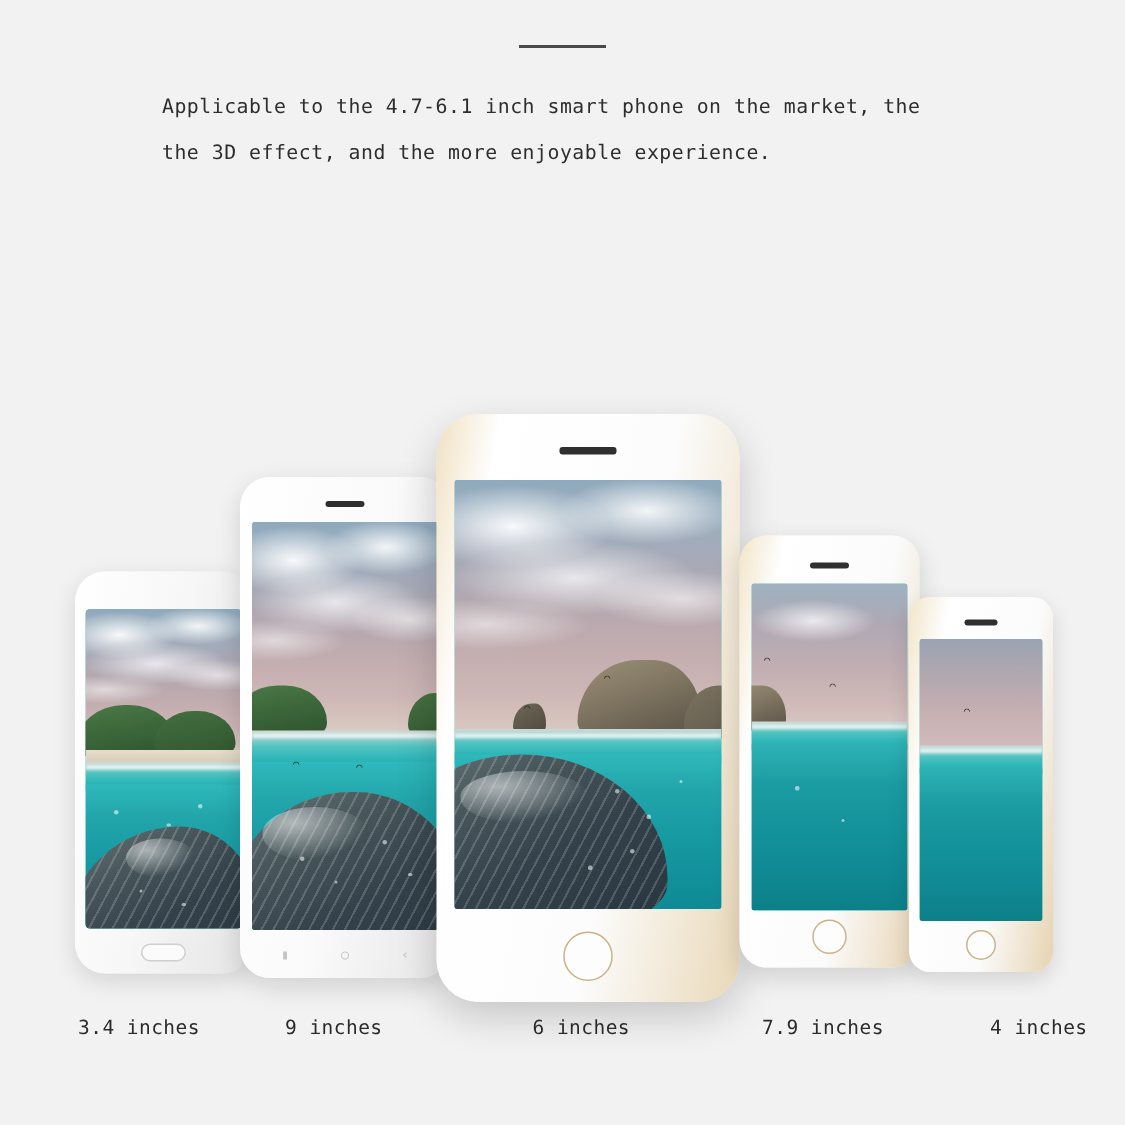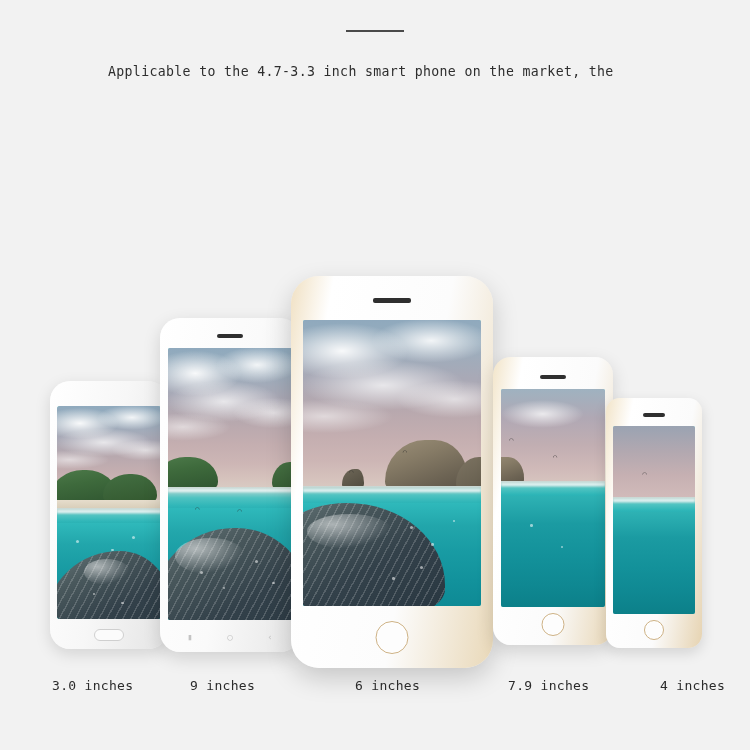--- a/index.html
+++ b/index.html
@@ -235,21 +235,22 @@
     white-space: nowrap;
     font-family: "DejaVu Sans Mono", "Liberation Mono", monospace;
   }
 </style>
 </head>
 <body style="background: rgb(242, 242, 242);">
 
 <div class="header">
   <div class="title-divider"></div>
   <div class="intro-block">
-    <div class="intro-line">Applicable to the 4.7-3.3 inch smart phone on the market, the</div>
+    <div class="intro-line">Applicable to the 4.7-6.1 inch smart phone on the market, the</div>
+    <div class="intro-line">the 3D effect, and the more enjoyable experience.</div>
   </div>
 </div>
 
 <div class="stage">
 
   <div class="phone" style="left:50px; top:381px; width:118px; height:268px;
               background:linear-gradient(100deg,#ffffff 0%,#f7f7f7 48%,#e4e4e4 100%);
               box-shadow:0 5px 16px rgba(0,0,0,.13);">
     <div class="screen" style="left:7px; right:7px; top:25px; bottom:30px; border-radius:3px;">
       <div class="wp">
@@ -374,18 +375,18 @@
         <div class="water deep" style="top:46%;"></div>
       </div>
     </div>
     <div class="earpiece" style="left:50%; transform:translateX(-50%); top:15px; width:22px; height:3.5px;"></div>
     <div class="home-round" style="left:50%; transform:translateX(-50%); bottom:8px; width:20px; height:20px;"></div>
   </div>
 
 </div>
 
 <div class="captions">
-  <div class="caption" style="left:52px;">3.0 inches</div>
+  <div class="caption" style="left:52px;">3.4 inches</div>
   <div class="caption" style="left:190px;">9 inches</div>
   <div class="caption" style="left:355px;">6 inches</div>
   <div class="caption" style="left:508px;">7.9 inches</div>
   <div class="caption" style="left:660px;">4 inches</div>
 </div>
 
 </body></html>

